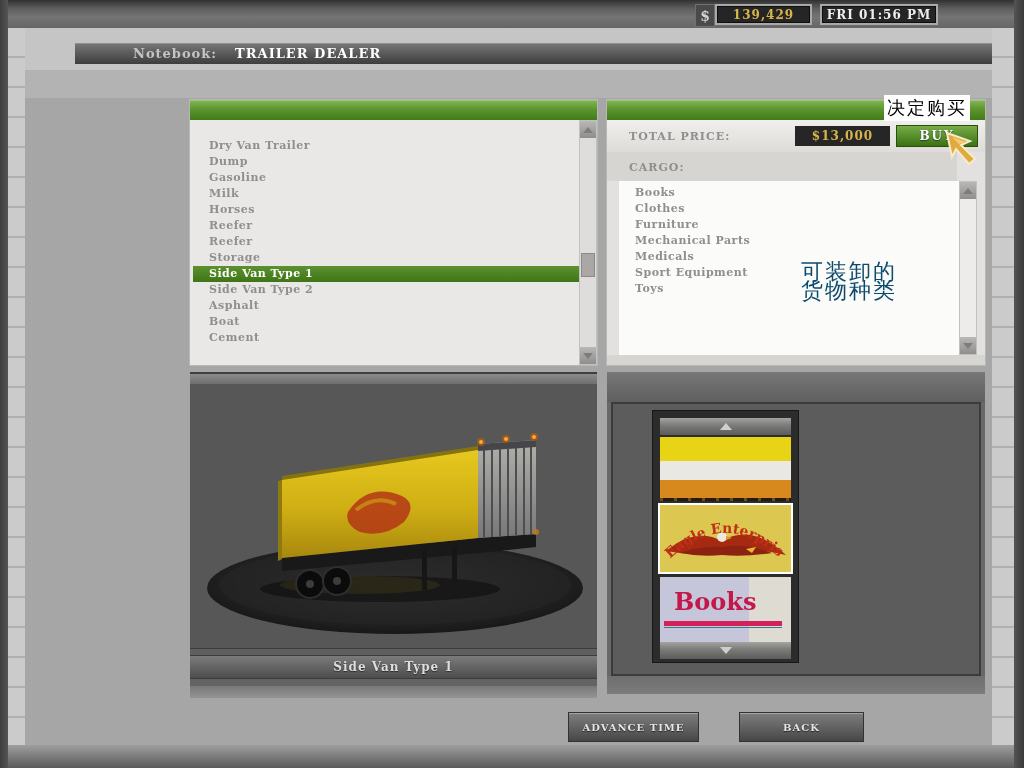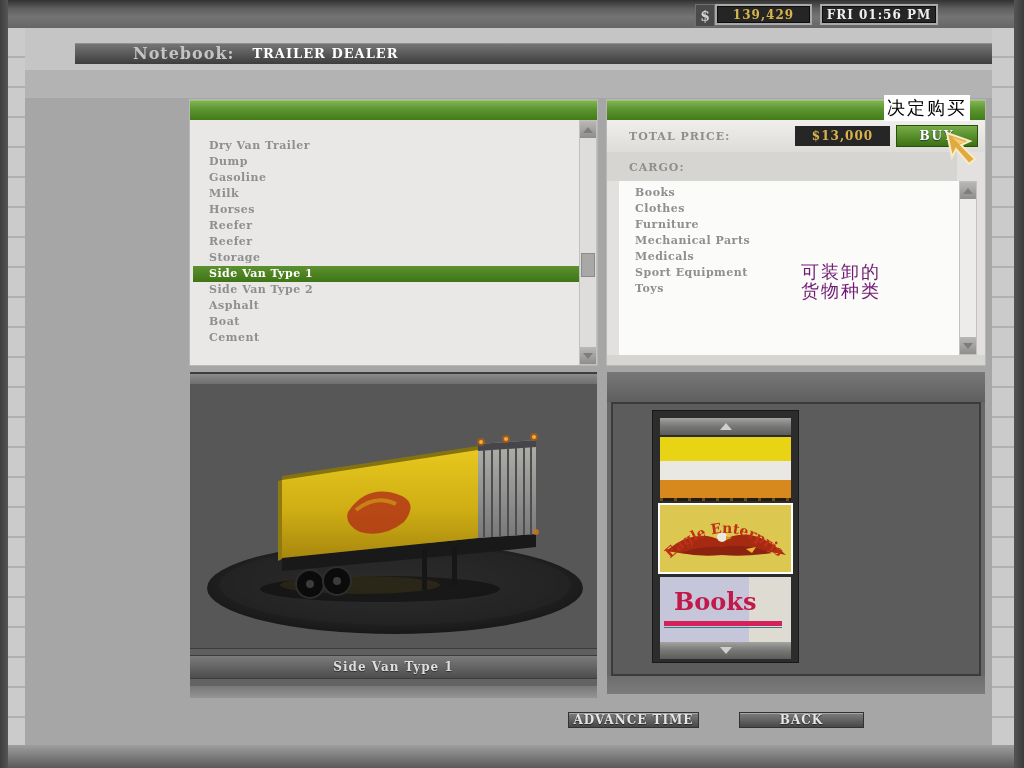--- a/index.html
+++ b/index.html
@@ -79,42 +79,42 @@
   .skin-frame{position:absolute;left:45px;top:38px;width:147px;height:253px;background:#2c2c2c;border:1px solid #181818;box-sizing:border-box;}
   .skin-btn{position:absolute;left:7px;width:131px;height:17px;
             background:linear-gradient(180deg,#a3a3a1 0%,#7a7a78 45%,#5c5c5a 100%);
             display:flex;align-items:center;justify-content:center;}
   .skin-tri-up{width:0;height:0;border-left:6px solid transparent;border-right:6px solid transparent;border-bottom:7px solid #cfcfcd;}
   .skin-tri-dn{width:0;height:0;border-left:6px solid transparent;border-right:6px solid transparent;border-top:7px solid #cfcfcd;}
   .thumb{position:absolute;left:7px;width:131px;overflow:hidden;}
   .fold{background-image:repeating-linear-gradient(90deg,rgba(255,255,255,.28) 0 2px,rgba(255,255,255,0) 2px 8px,rgba(0,0,0,.07) 8px 10px,rgba(0,0,0,0) 10px 15px);}
 
   
-  .gray-btn{position:absolute;height:16px;background:linear-gradient(180deg,#7e7e7e,#474747);
+  .gray-btn{position:absolute;height:30px;background:linear-gradient(180deg,#7e7e7e,#474747);
             border:1px solid #323232;box-sizing:border-box;box-shadow:inset 0 1px 0 #a5a5a5;
-            color:#e6e6e6;font-size:12px;font-weight:bold;letter-spacing:1px;
+            color:#e6e6e6;font-size:10px;font-weight:bold;letter-spacing:1px;
             display:flex;align-items:center;justify-content:center;text-shadow:0 1px 1px #222;}
 
   
   .cjk{font-family:"DejaVu Sans","Liberation Sans",sans-serif;color:#000;}
   .note-bg{background:#fff;}
 </style>
 </head>
 <body>
 
 <div id="root">
 
   <div class="abs topbar"></div>
   <div class="abs money-sym">$</div>
   <div class="hud-box" style="left:715px;width:97px;color:#d9b44a;">139,429</div>
   <div class="hud-box" style="left:820px;width:118px;color:#efefef;">FRI 01:56 PM</div>
 
   <div class="abs strip-upper"></div>
   <div class="abs nb-bar">
-    <span class="small-label" style="color:#c4c4c4;font-size:16px;">Notebook:</span>
+    <span class="small-label" style="color:#c4c4c4;font-size:13px;">Notebook:</span>
     <span style="color:#fff;font-size:13px;font-weight:bold;letter-spacing:1px;margin-left:18px;">TRAILER DEALER</span>
   </div>
   <div class="abs nb-cap"></div>
 
   <div class="abs page"></div>
   <div class="abs page-top-band"></div>
   <div class="abs rule-margin" style="left:8px;top:28px;width:17px;height:717px;"></div>
   <div class="abs rule-margin" style="left:992px;top:28px;width:24px;height:717px;"></div>
 
   <div class="abs panel-tl">
@@ -297,21 +297,21 @@
   </div>
 
   <div class="gray-btn" style="left:568px;top:712px;width:131px;">ADVANCE TIME</div>
   <div class="gray-btn" style="left:739px;top:712px;width:125px;">BACK</div>
 
   <div class="abs bottom-strip"></div>
   <div class="abs edge-left"></div>
   <div class="abs edge-right"></div>
 
   <div class="abs cjk note-bg" style="left:884px;top:95px;font-size:18px;letter-spacing:2px;padding:1px 3px;z-index:20;">决定购买</div>
-  <div class="abs cjk" style="left:801px;top:262px;font-size:18px;line-height:19px;letter-spacing:2px;color:#701a75;">
+  <div class="abs cjk" style="left:801px;top:262px;font-size:22px;line-height:19px;letter-spacing:2px;color:#0c4a6e;">
     <div>可装卸的</div>
     <div>货物种类</div>
   </div>
 
   <svg class="abs" style="left:944px;top:130px;z-index:30;" width="48" height="44" viewBox="0 0 48 44">
     <polygon points="3,3 26,11 17,15 31,29 25,34 12,19 8,27" fill="#e2a93e" stroke="#f6ecc8" stroke-width="2"></polygon>
     <polygon points="8,7 22,12 15,14" fill="#f2cd7a"></polygon>
   </svg>
 
 </div>

